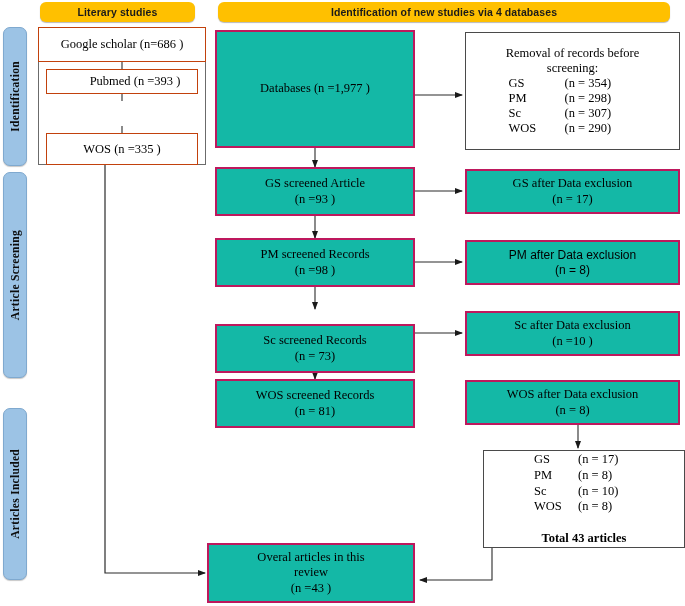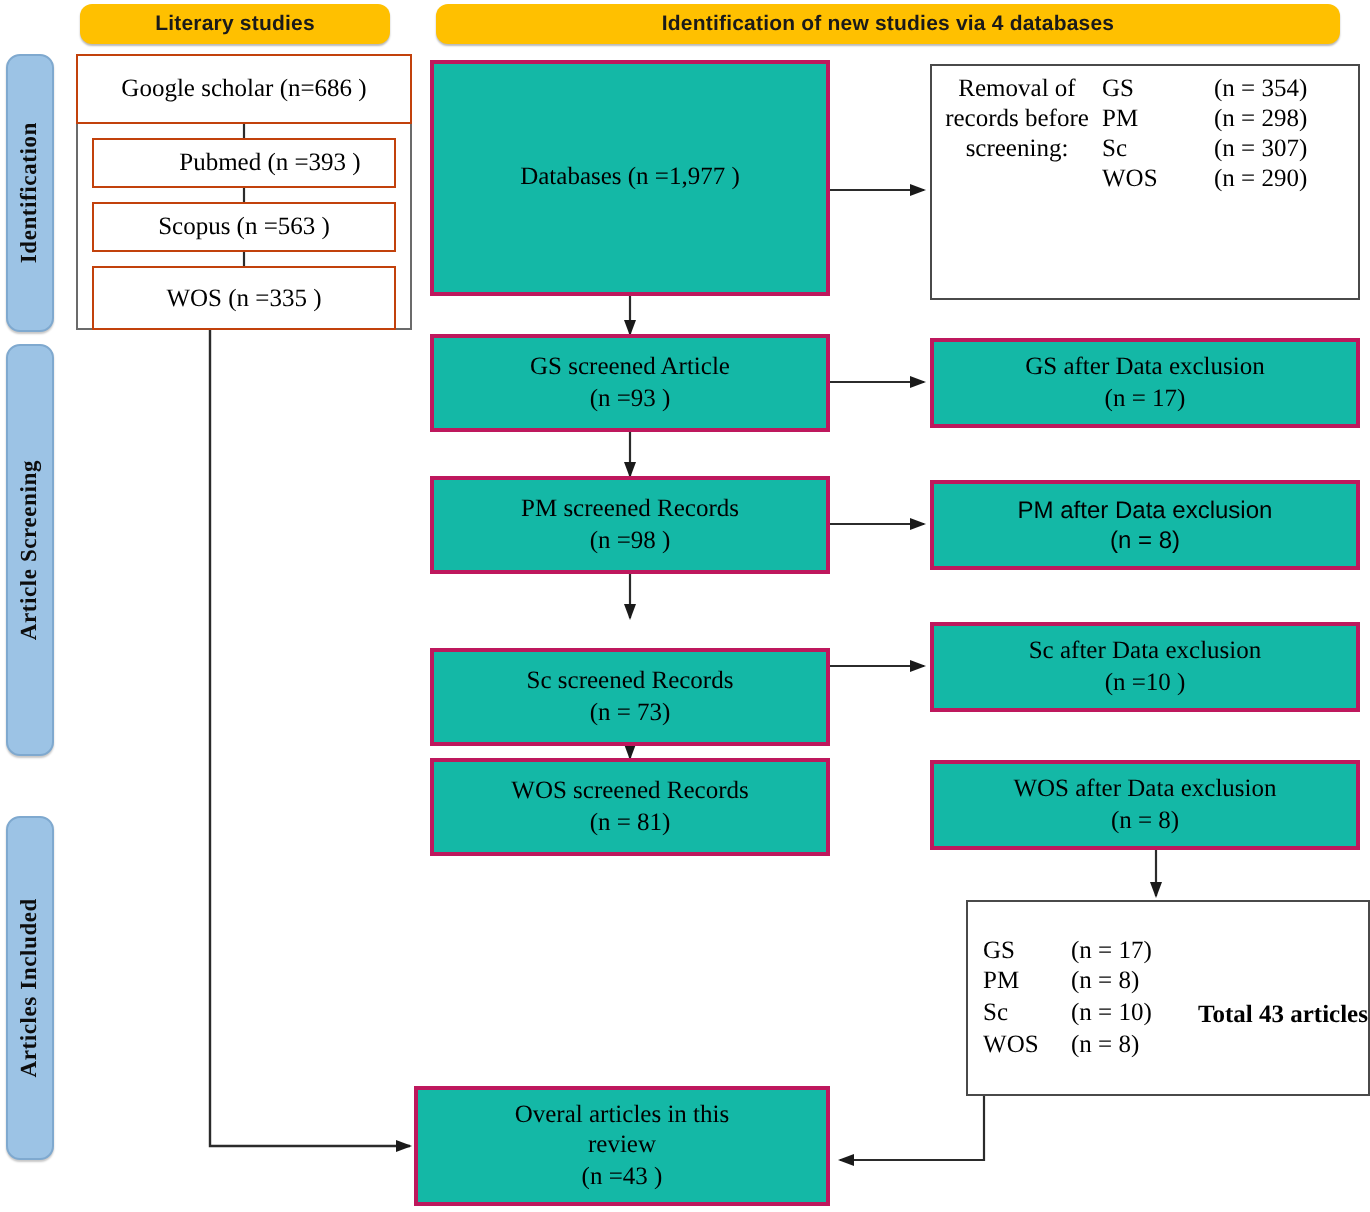--- a/index.html
+++ b/index.html
@@ -76,21 +76,21 @@
 
   
   .listbox {
     position:absolute;
     background:#fff;
     border:1px solid #4a4a4a;
     font-family:"Liberation Serif", serif;
     font-size:12.5px;
     color:#000;
     padding: 4px 0 4px 0;
-    display:flex; flex-direction:row; justify-content:center;
+    display:flex; flex-direction:column; justify-content:center;
   }
   .listbox .ttl { text-align:center; line-height:1.18; margin-bottom:1px; }
   .listbox .rows { margin: 0 auto; }
   .listbox .r { display:flex; line-height:1.2; }
   .listbox .r .k { width: 56px; text-align:left; }
   .listbox .r .v { width: 72px; text-align:left; }
   .listbox .tot { text-align:center; font-weight:bold; margin-top:16px; }
 
   .rows-c { margin: 0 auto; }
   .rows-c .r { display:flex; line-height:1.25; }
@@ -154,23 +154,20 @@
   </div>
 
   <div class="box outer" style="left:38px; top:27px; width:168px; height:138px; background:transparent;"></div>
 
   <div class="lbox" style="left:38px; top:27px; width:168px; height:35px;">
     <span>Google scholar (n=686 )</span>
   </div>
   <div class="lbox" style="left:46px; top:69px; width:152px; height:25px;padding-left:26px;">
     <span>Pubmed (n =393 )</span>
   </div>
-  <div class="lbox" style="left:46px; top:101px; width:152px; height:25px;">
-    <span>Scopus (n =563 )</span>
-  </div>
   <div class="lbox" style="left:46px; top:133px; width:152px; height:32px;">
     <span>WOS (n =335 )</span>
   </div>
 
   <div class="box" style="left:215px; top:30px; width:200px; height:118px;">
     <span>Databases (n =1,977 )</span>
   </div>
 
   <div class="box" style="left:215px; top:167px; width:200px; height:49px;">
     <div>

